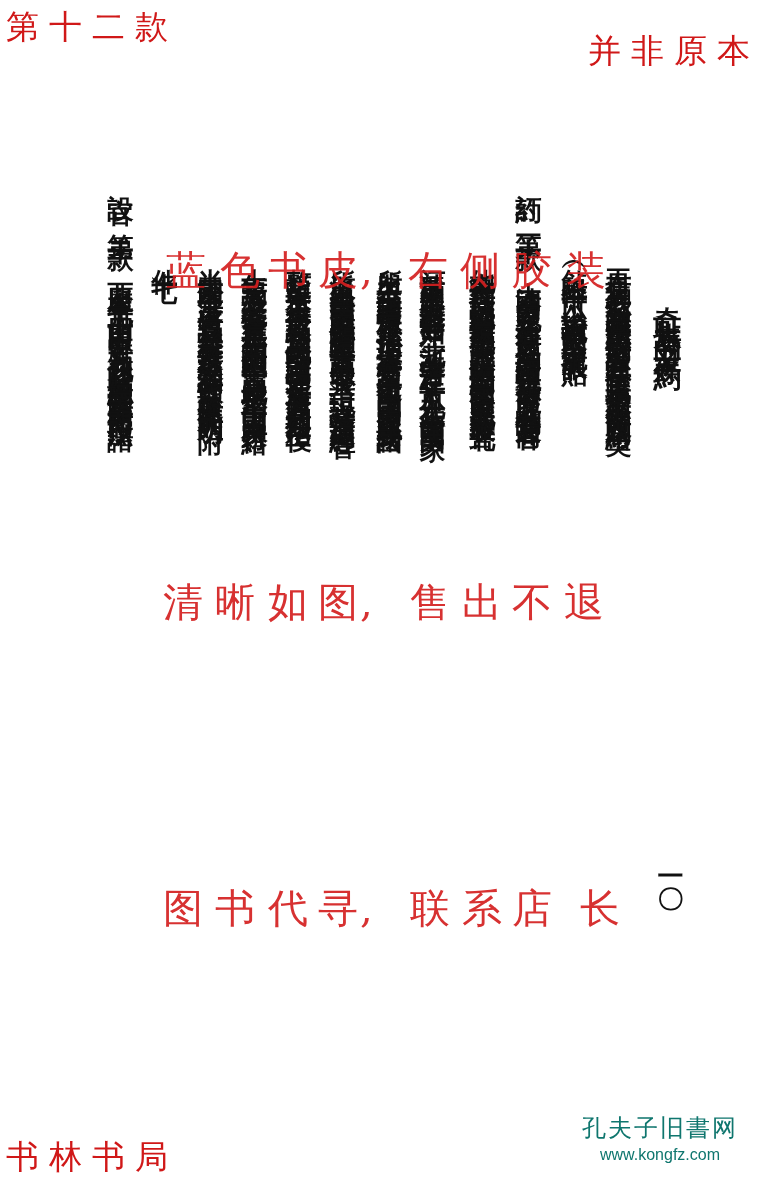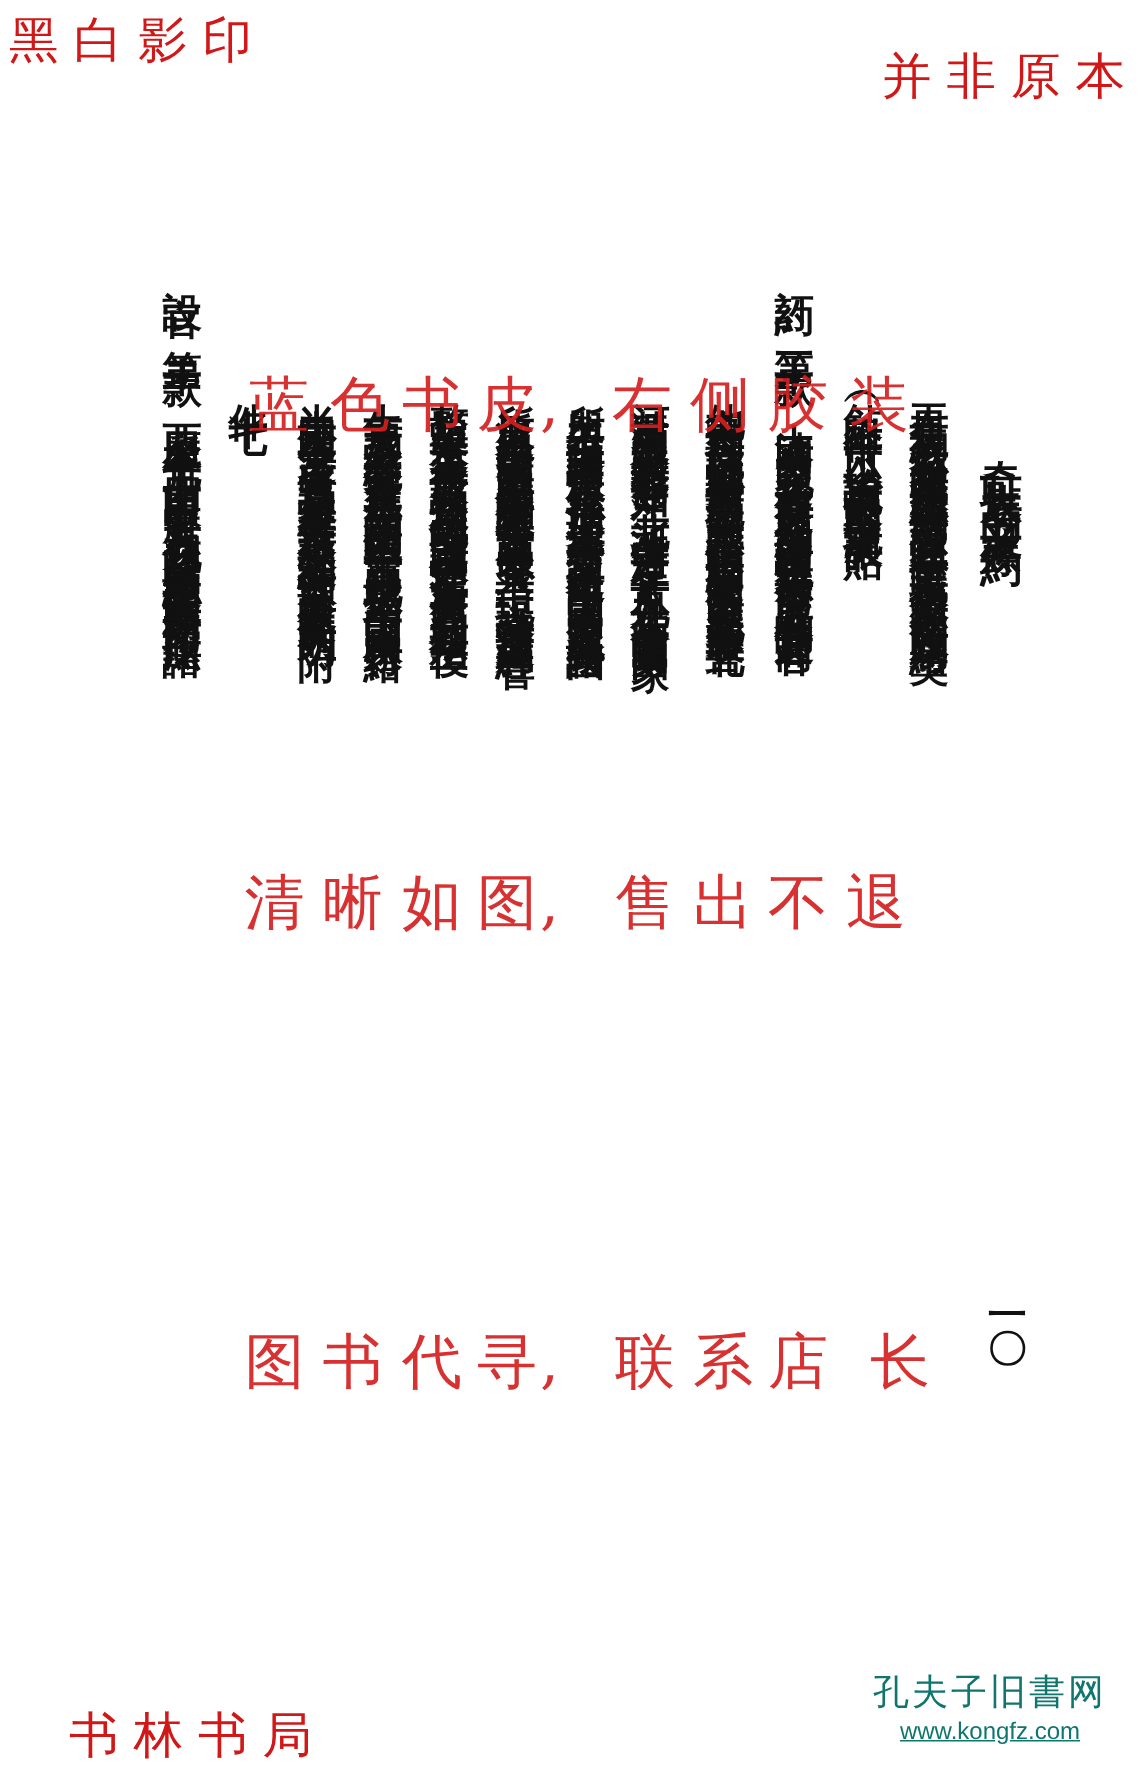--- a/index.html
+++ b/index.html
@@ -2,36 +2,36 @@
 <html><head>
 <meta charset="utf-8">
 <style>
   html, body { margin:0; padding:0; }
   body { width:760px; height:1182px; background:#ffffff; position:relative; overflow:hidden;
          font-family:"DejaVu Serif","Liberation Serif",serif; }
   .corner { position:absolute; color:#d01818; font-size:33px; letter-spacing:10px;
             font-family:"DejaVu Serif","Liberation Serif",serif; line-height:1; }
   #tl { left:6px; top:10px; }
   #tr { right:0px; top:10px;margin-top:24px; }
-  #bl { left:6px; top:1140px;margin-left:40px; }
+  #bl { left:6px; top:1140px; }
   .col { position:absolute; writing-mode:vertical-rl; color:#111; font-weight:bold;
          font-size:26px; line-height:30px; letter-spacing:4.6px; white-space:nowrap; }
   .title { font-size:28px; letter-spacing:7px; }
   .pageno { font-size:26px; }
   .wm { position:absolute; color:#d42020; font-size:40px; line-height:1;
         font-family:"DejaVu Serif","Liberation Serif",serif; opacity:0.92; }
   .site { position:absolute; right:22px; top:1112px; color:#0f766e; text-align:center;
           font-family:"Liberation Sans","DejaVu Sans",sans-serif; }
   .site .cn { font-size:24px; letter-spacing:2px; }
-  .site .url { font-size:16px; margin-top:2px;text-decoration:underline; }
+  .site .url { font-size:16px; margin-top:2px; }
 </style>
 </head>
 <body>
 
-<div class="corner" id="tl">黑白影印</div>
+<div class="corner" id="tl">第十二款</div>
 <div class="corner" id="tr">并非原本</div>
 <div class="corner" id="bl">书林书局</div>
 
 <div class="col title" style="left:652px; top:285px;">奇耻大辱的辛丑條約</div>
 <div class="col pageno" style="left:656px; top:862px;">一〇</div>
 
 <div class="col" style="left:604px; top:248px;">再有違約之行必須立時彈壓懲辦否則該管之員即行革職永不敘用亦不得開脫別給獎</div>
 <div class="col" style="left:560px; top:248px;">敍（附件十六）以上諭旨現於中國全境漸次張貼</div>
 <div class="col" style="left:514px; top:173px;">訂約　第十一款　大清國國家允定將通商行船各條約內諸國視爲應行商改之處及有關通商各</div>
 <div class="col" style="left:468px; top:248px;">他事宜均行議商以期妥善簡易現照第六款賠償事宜約定中國國家應允襄辦改善北</div>

